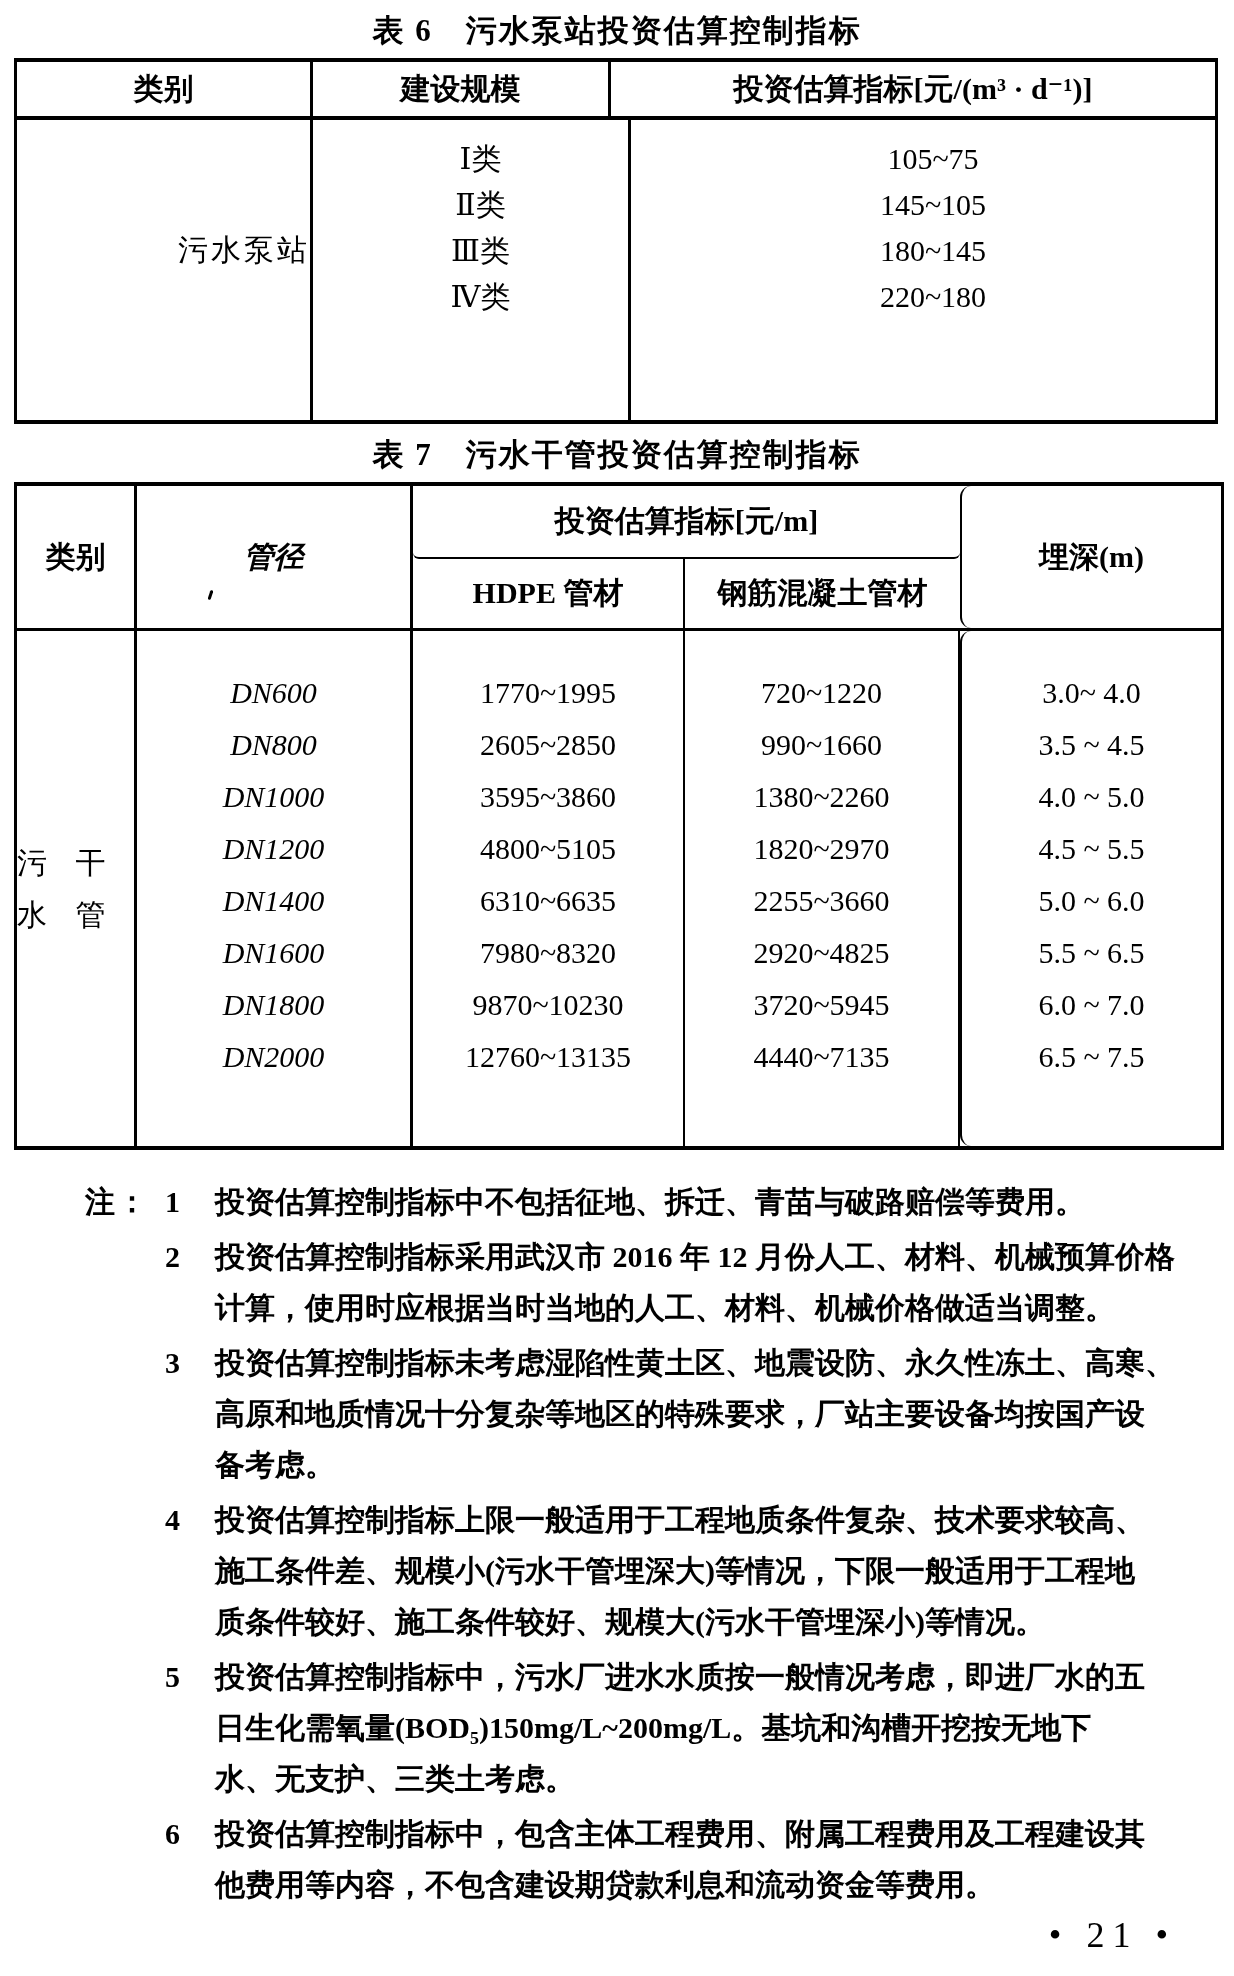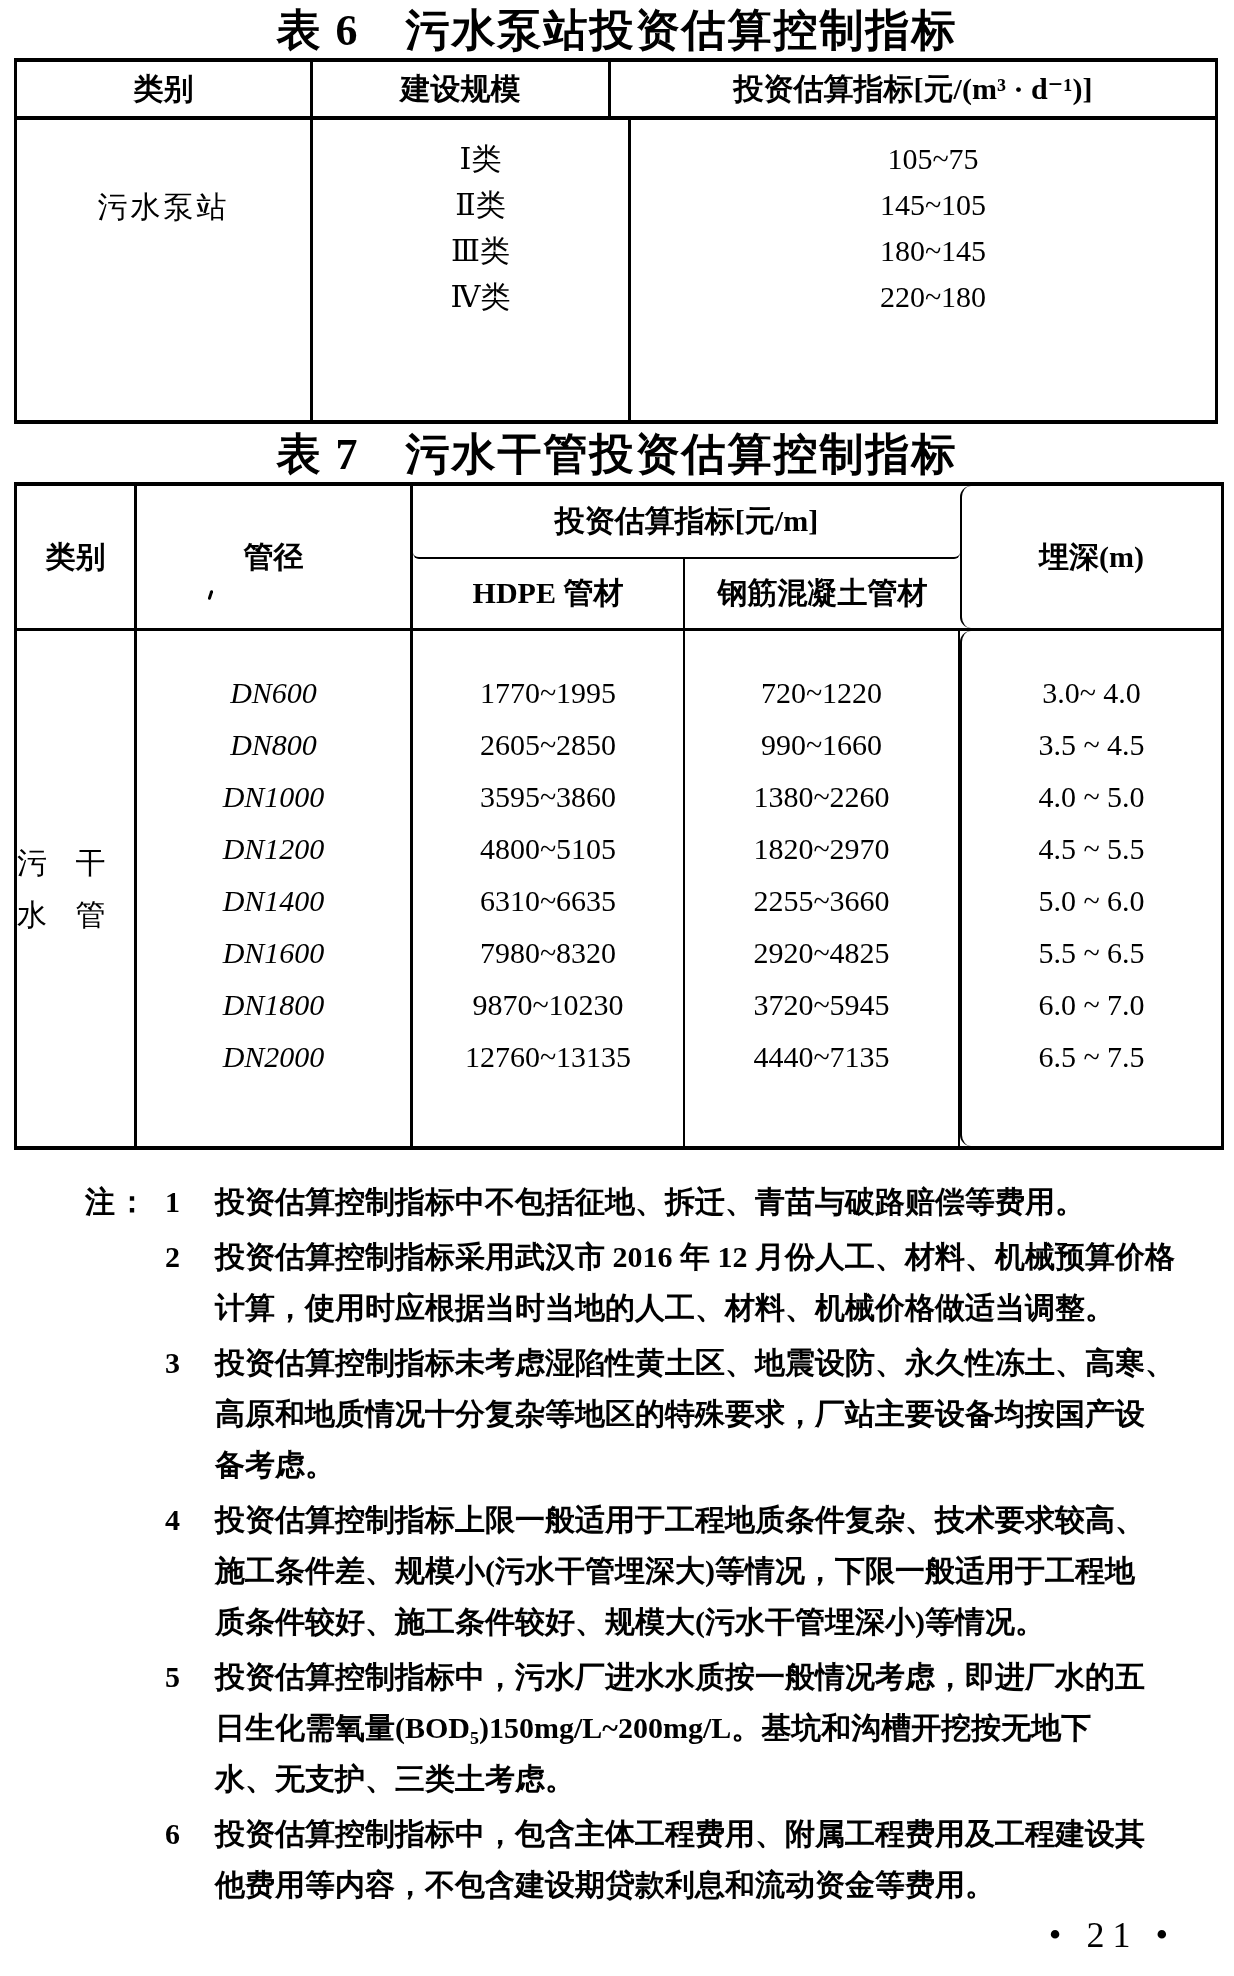--- a/index.html
+++ b/index.html
@@ -11,21 +11,21 @@
     height: 1976px;
     background: #ffffff;
     margin: 0 auto;
     overflow: hidden;
   }
   .doc-title {
     margin-top: 10px;
     height: 42px;
     line-height: 42px;
     text-align: center;
-    font-size: 44px;
+    font-size: 31px;
     font-weight: bold;
     letter-spacing: 2px;
   }
   
   .t6 {
     margin: 6px 0 0 14px;
     width: 1204px;
     height: 366px;
     border: 3px solid #000;
     border-top-width: 4px;
@@ -40,34 +40,34 @@
     font-weight: bold;
     font-size: 30px;
   }
   .t6-body { display: flex; flex: 1; font-size: 30px; }
   .t6-c1 { width: 296px; border-right: 3px solid #000; }
   .t6-c2 { width: 298px; border-right: 3px solid #000; }
   .t6-c3 { flex: 1; border-radius: 7px; }
   .t6-header .t6-c1, .t6-header .t6-c2, .t6-header .t6-c3 {
     display: flex; align-items: center; justify-content: center;
   }
-  .t6-cat { text-align: center; padding-top: 67px; letter-spacing: 3px; }
+  .t6-cat { text-align: right; padding-top: 110px; letter-spacing: 3px; }
   .t6-lines { text-align: center; padding-top: 16px; margin-left: 20px; }
   .t6-lines div { line-height: 46px; }
   
   .t7 {
     margin: 6px 0 0 14px;
     width: 1210px;
     border: 3px solid #000;
     border-top-width: 4px;
     border-bottom-width: 4px;
   }
   .t7-header { display: flex; height: 145px; border-bottom: 3px solid #000; font-weight: bold; font-size: 30px; }
   .t7-ca { width: 120px; border-right: 3px solid #000; }
-  .t7-cb { width: 276px; border-right: 3px solid #000; }
+  .t7-cb { width: 276px; border-right: 3px solid #000; font-style: italic; }
   .t7-cgroup { width: 547px; display: flex; flex-direction: column; }
   .t7-ctop { height: 73px; border-bottom: 2px solid #000; display: flex; align-items: center; justify-content: center; border-radius: 6px; }
   .t7-csub { flex: 1; display: flex; }
   .t7-cc { width: 272px; border-right: 2px solid #000; }
   .t7-cd { width: 275px; border-right: 0; }
   .t7-ce { flex: 1; border-left: 2px solid #000; border-radius: 11px; }
   .t7-header .t7-ca, .t7-header .t7-cb, .t7-header .t7-ce,
   .t7-csub .t7-cc, .t7-csub .t7-cd {
     display: flex; align-items: center; justify-content: center;
   }

